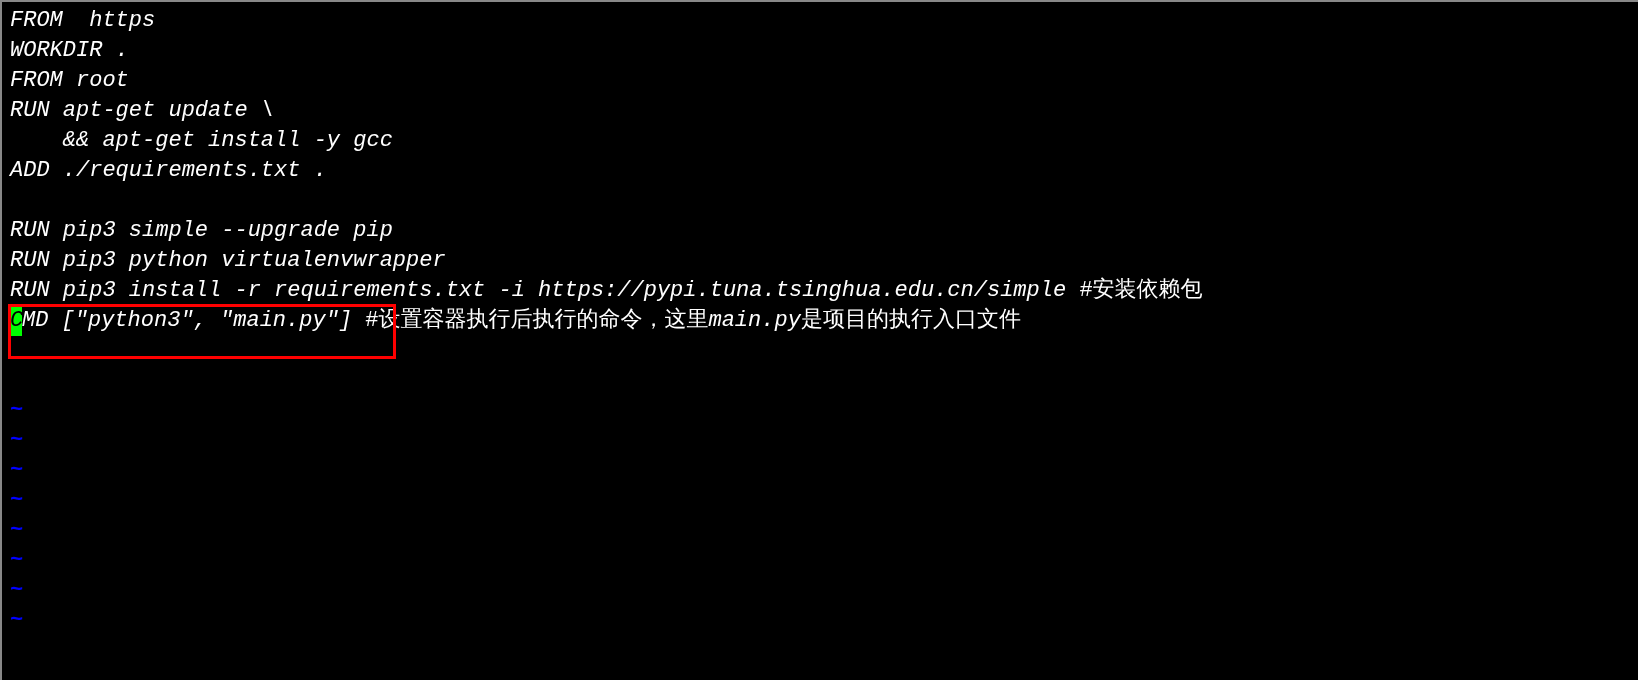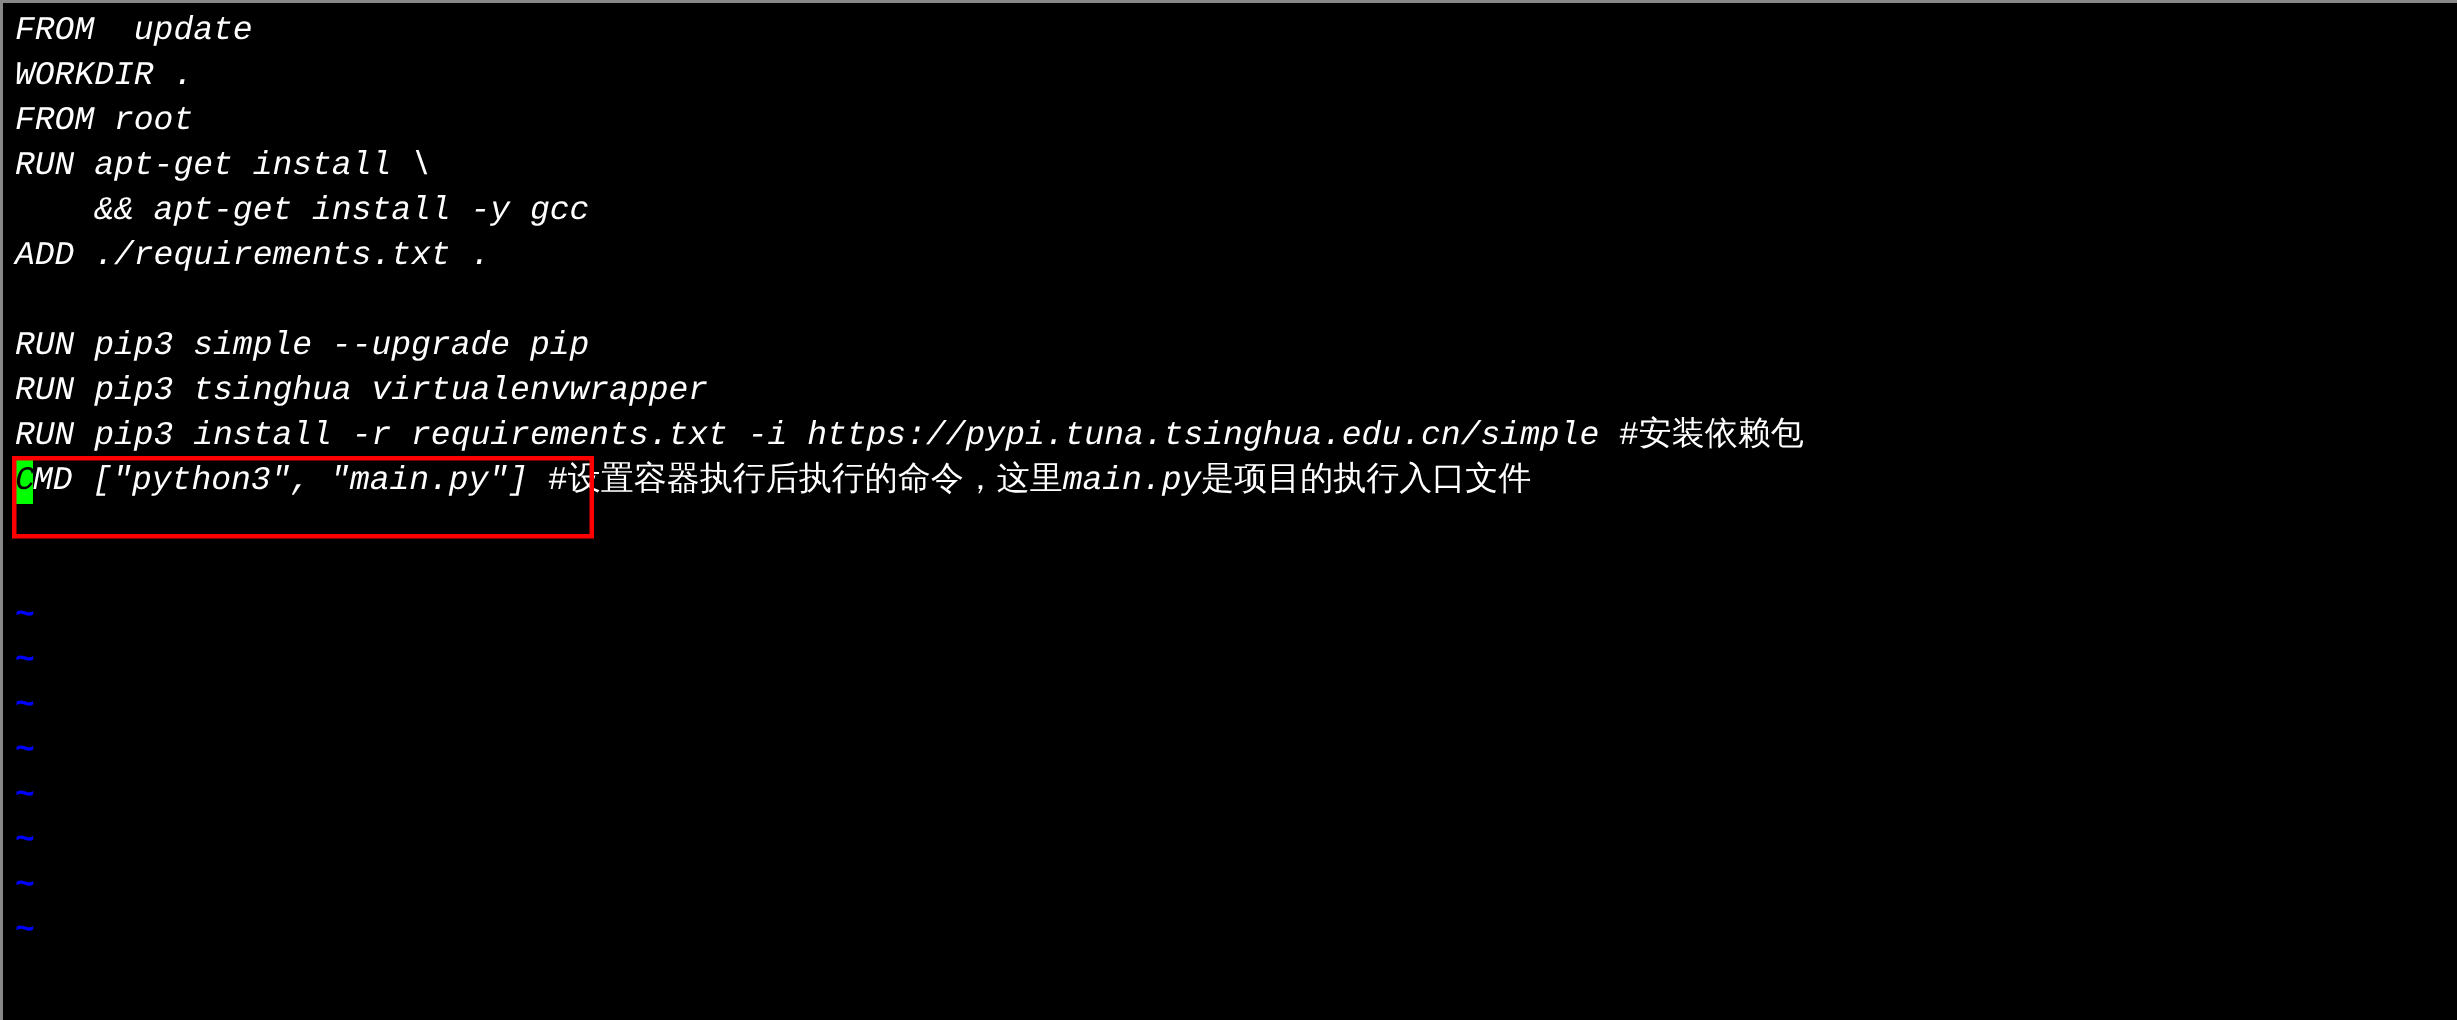--- a/index.html
+++ b/index.html
@@ -59,29 +59,29 @@
     .mixed {
       font-style: italic;
     }
     .mixed .cn {
       font-style: normal;
     }
   </style>
 </head>
 <body>
 
-<div class="line">FROM  update</div>
+<div class="line">FROM  https</div>
 <div class="line">WORKDIR .</div>
 <div class="line">FROM root</div>
-<div class="line">RUN apt-get install \</div>
+<div class="line">RUN apt-get update \</div>
 <div class="line">    &amp;&amp; apt-get install -y gcc</div>
 <div class="line">ADD ./requirements.txt .</div>
 <div class="line"></div>
 <div class="line">RUN pip3 simple --upgrade pip</div>
-<div class="line">RUN pip3 tsinghua virtualenvwrapper</div>
+<div class="line">RUN pip3 python virtualenvwrapper</div>
 <div class="line"><span>RUN pip3 install -r requirements.txt -i https://pypi.tuna.tsinghua.edu.cn/simple </span><span class="comment-cn">#安装依赖包</span></div>
 <div class="line cmd-line"><span class="cursor">C</span><span class="cmd-text">MD ["python3", "main.py"] </span><span class="mixed"><span class="cn">#设置容器执行后执行的命令，这里</span><span>main.py</span><span class="cn">是项目的执行入口文件</span></span></div>
 <div class="line"></div>
 <div class="line"></div>
 <div class="line tilde">~</div>
 <div class="line tilde">~</div>
 <div class="line tilde">~</div>
 <div class="line tilde">~</div>
 <div class="line tilde">~</div>
 <div class="line tilde">~</div>

